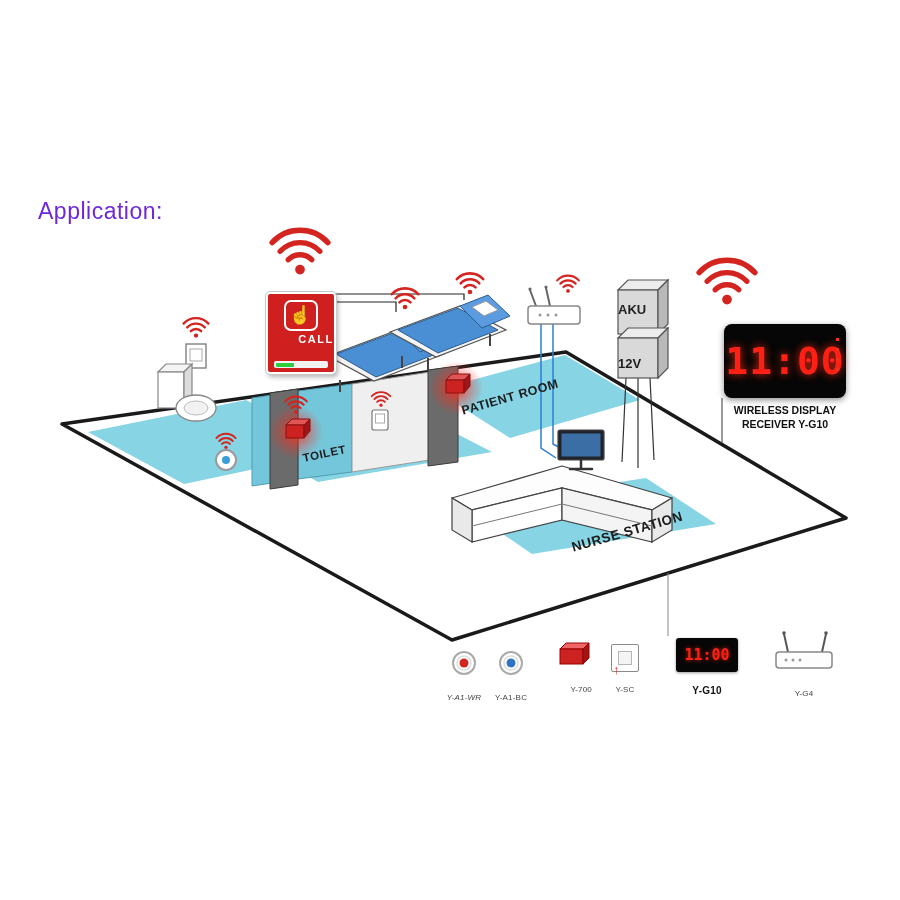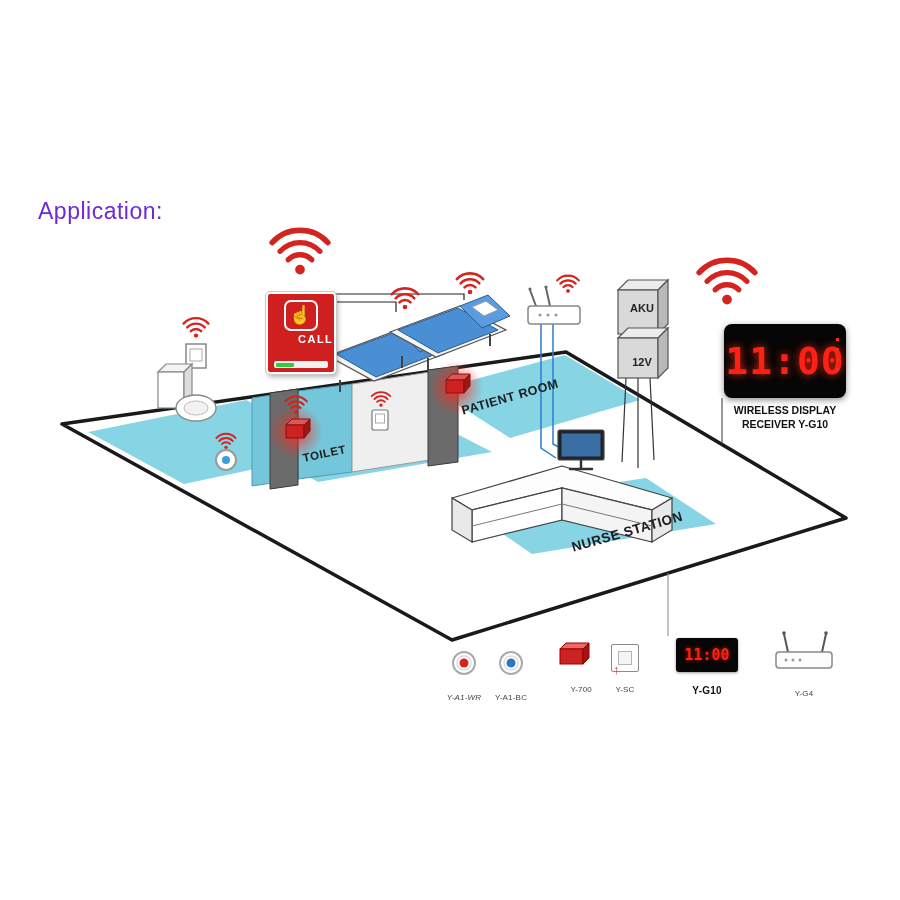--- a/index.html
+++ b/index.html
@@ -19,36 +19,36 @@
   .lbl-toilet{left:303px;top:452px;font-size:11.5px;transform:rotate(-12deg);letter-spacing:.5px;}
   .lbl-patient{left:462px;top:404px;font-size:12.5px;transform:rotate(-16deg);letter-spacing:.5px;}
   .lbl-nurse{left:572px;top:540px;font-size:13.5px;transform:rotate(-16deg);letter-spacing:.5px;}
 
   
   .call-panel{left:266px;top:292px;width:66px;height:78px;background:#d01f1f;
               border:2px solid #fff;outline:1px solid #c9c9c9;border-radius:4px;
               box-shadow:2px 3px 5px rgba(0,0,0,.3);}
   .hand-box{width:30px;height:27px;margin:6px auto 2px auto;border:2px solid #fff;border-radius:7px;
             color:#fff;font-size:18px;line-height:26px;text-align:center;}
-  .call-text{color:#fff;font-weight:bold;font-size:11px;letter-spacing:1.5px;padding-left:30px;}
+  .call-text{text-align:center;color:#fff;font-weight:bold;font-size:11px;letter-spacing:1.5px;padding-left:30px;}
   .panel-strip{position:absolute;left:6px;right:6px;bottom:4px;height:7px;background:#f2f2f2;border-radius:2px;}
   .panel-led{position:absolute;left:2px;top:1.5px;width:18px;height:4px;background:#2ecc40;border-radius:1px;}
 
   
   .clock{left:724px;top:324px;width:122px;height:74px;background:#060606;border-radius:8px;
          box-shadow:0 2px 6px rgba(0,0,0,.45);display:flex;align-items:center;justify-content:center;}
   .clock-time{font-family:"DejaVu Sans Mono",monospace;font-weight:bold;font-size:38px;color:#ff2015;
               letter-spacing:1px;text-shadow:0 0 8px rgba(255,45,20,.85);}
   .clock-dots{position:absolute;right:7px;top:14px;width:3px;height:3px;background:#f03020;
               box-shadow:0 10px 0 #f03020,0 20px 0 #f03020,0 30px 0 #f03020;}
   .receiver-caption{left:718px;top:403px;width:134px;text-align:center;font-size:10.5px;
                     font-weight:bold;color:#111;line-height:1.35;}
 
   
-  .aku-label{position:absolute;width:48px;text-align:center;font-size:11px;font-weight:bold;color:#222;}
+  .aku-label{position:absolute;width:48px;font-size:13px;font-weight:bold;color:#222;}
 
   
   .legend-item{position:absolute;text-align:center;color:#444;}
   .legend-label{margin-top:13px;font-size:8px;letter-spacing:.2px;}
   .legend-label.big{font-size:10px;font-weight:bold;color:#111;}
   .mini-clock{width:62px;height:34px;background:#060606;border-radius:3px;display:flex;
               align-items:center;justify-content:center;margin:0 auto;box-shadow:0 1px 3px rgba(0,0,0,.4);}
   .mini-time{font-family:"DejaVu Sans Mono",monospace;font-weight:bold;font-size:15px;color:#ff2015;
              text-shadow:0 0 4px rgba(255,45,20,.8);}
   .sc-panel{position:relative;width:26px;height:26px;border:1.5px solid #8a8a8a;background:#fdfdfd;

